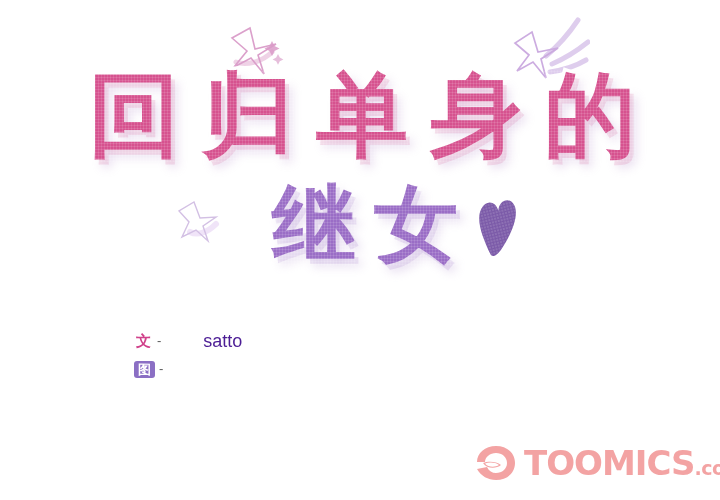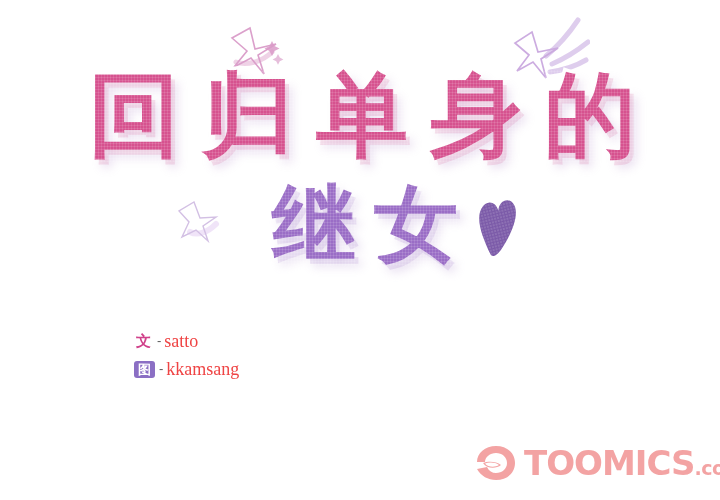--- a/index.html
+++ b/index.html
@@ -115,24 +115,25 @@
     border-radius: 3px;
     padding: 2px 1px;
     font-size: 13px;
   }
   .credit-dash {
     color: #5a5a5a;
     font-size: 13px;
     padding: 0 1px 2px 2px;
   }
   .credit-name {
-    font-family: Liberation Serif, serif;
+    font-family: Liberation Sans, sans-serif;
     font-size: 18px;
-    color: #ef4444;
-    line-height: 1;
+    color: #4c1d95;
+    line-height: 1;
+    margin-left: 39px;
   }
 
   
   #toomics-logo {
     position: absolute;
     left: 474px;
     top: 443px;
     display: flex;
     align-items: center;
     gap: 6px;
@@ -210,21 +211,20 @@
 
   <div id="credits">
     <div class="credit-row">
       <span class="credit-role writer">文</span>
       <span class="credit-dash">-</span>
       <span class="credit-name">satto</span>
     </div>
     <div class="credit-row">
       <span class="credit-role artist">图</span>
       <span class="credit-dash">-</span>
-      <span class="credit-name">kkamsang</span>
     </div>
   </div>
 
   <div id="toomics-logo">
     <svg id="toomics-mark" viewBox="0 0 44 40" aria-hidden="true">
       <path d="M22 3 C33 3 41 10 41 20 C41 30 33 37 22 37 C14 37 7 33 3 26 L13 24 C15 28 18 30 22 30 C28 30 33 26 33 20 C33 14 28 10 22 10 C16 10 11 14 11 19 L3 19 C3 10 11 3 22 3 Z" fill="#f3a3a3"></path>
       <path d="M9 20 C14 18 22 18 27 22 C22 26 13 26 9 20 Z" fill="#f3a3a3"></path>
       <path d="M11 20.5 C15 19 21 19 25 22 C21 24.5 14 24.3 11 20.5 Z" fill="#ffffff"></path>
     </svg>
     <div id="toomics-wordmark">

